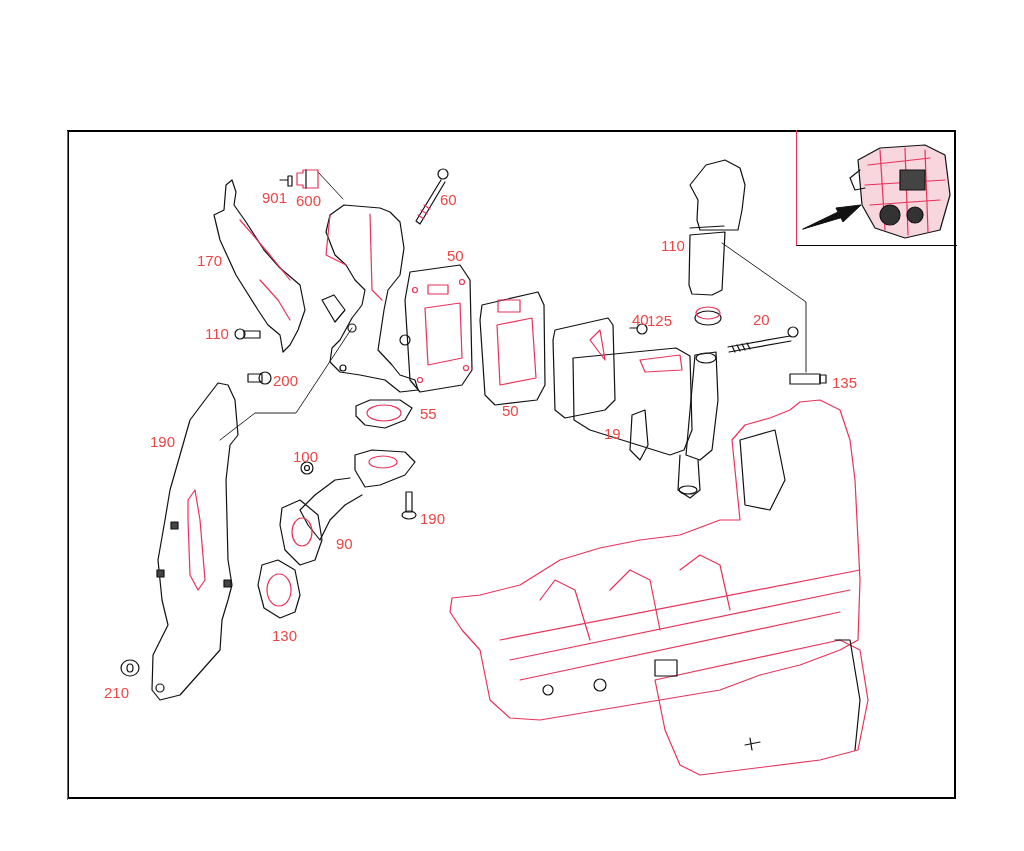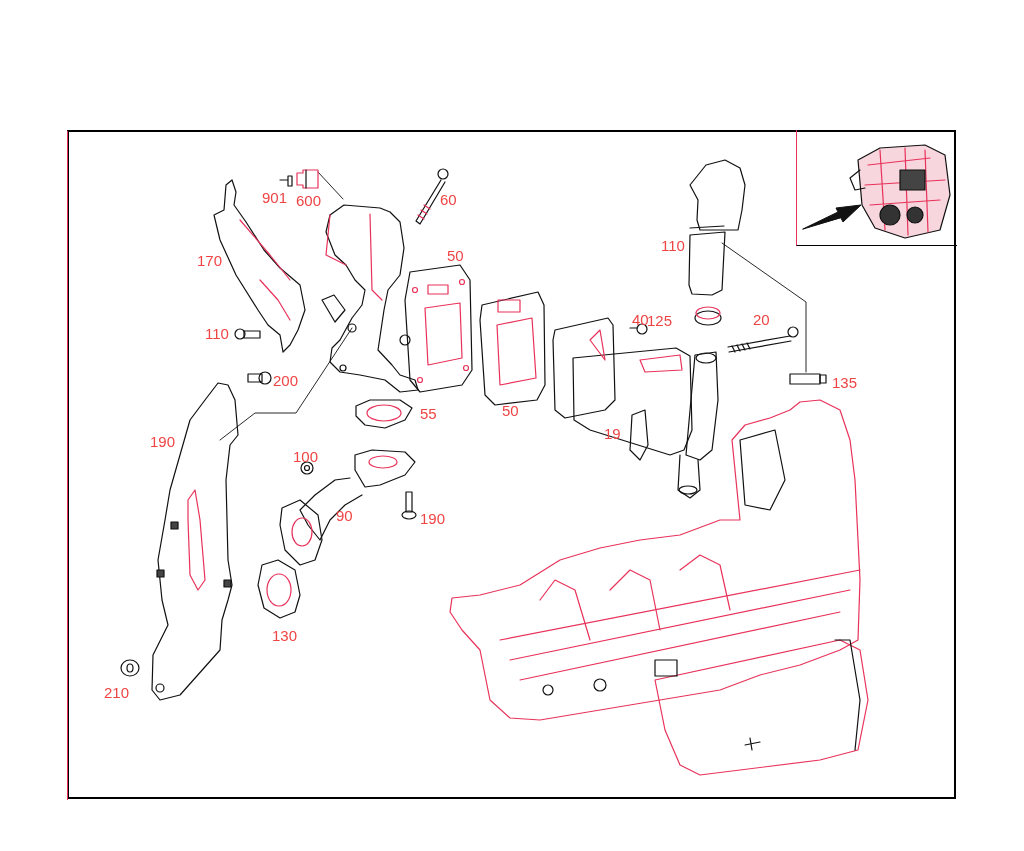--- a/index.html
+++ b/index.html
@@ -193,16 +193,16 @@
 <span class="lbl" style="left:647px;top:313px">125</span>
 <span class="lbl" style="left:753px;top:312px">20</span>
 <span class="lbl" style="left:205px;top:326px">110</span>
 <span class="lbl" style="left:273px;top:373px">200</span>
 <span class="lbl" style="left:832px;top:375px">135</span>
 <span class="lbl" style="left:420px;top:406px">55</span>
 <span class="lbl" style="left:502px;top:403px">50</span>
 <span class="lbl" style="left:604px;top:426px">19</span>
 <span class="lbl" style="left:150px;top:434px">190</span>
 <span class="lbl" style="left:293px;top:449px">100</span>
-<span class="lbl" style="left:336px;top:508px">90</span>
+<span class="lbl" style="left:336px;top:536px">90</span>
 <span class="lbl" style="left:420px;top:511px">190</span>
 <span class="lbl" style="left:272px;top:628px">130</span>
 <span class="lbl" style="left:104px;top:685px">210</span>
 
 </body></html>

